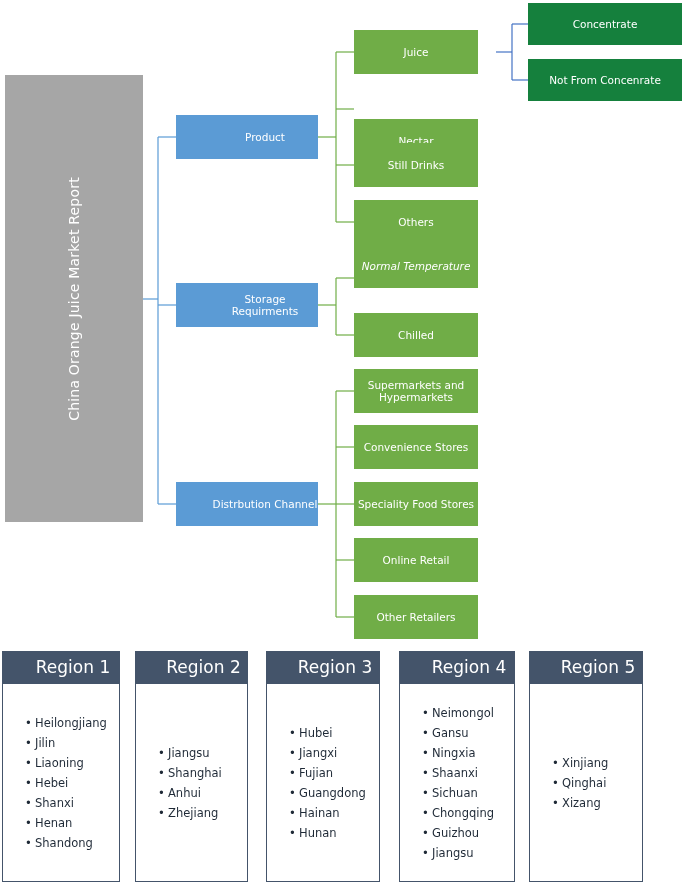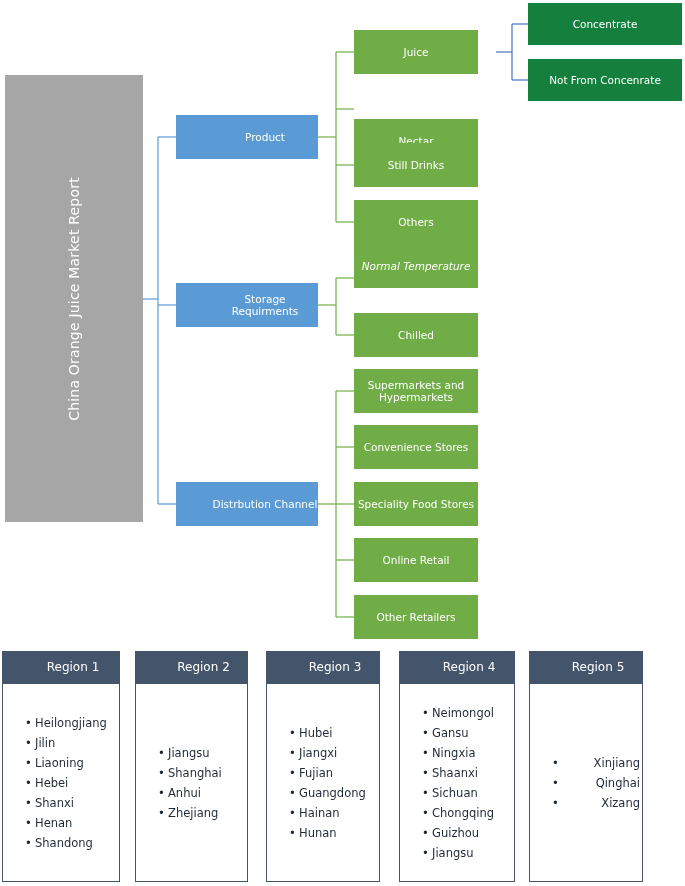--- a/index.html
+++ b/index.html
@@ -91,21 +91,21 @@
     box-sizing: border-box;
   }
   .region-header {
     box-sizing: border-box;
     background: #44546a;
     color: #ffffff;
     height: 32px;
     display: flex;
     align-items: center;
     justify-content: center;
-    font-size: 12px;
+    font-size: 17px;
     padding-left: 24px;
   }
   .region-body {
     box-sizing: border-box;
     border: 1px solid #44546a;
     background: #ffffff;
     display: flex;
     align-items: center;
     padding: 4px 2px 4px 0;
   }
@@ -308,21 +308,21 @@
         <li>Ningxia</li>
         <li>Shaanxi</li>
         <li>Sichuan</li>
         <li>Chongqing</li>
         <li>Guizhou</li>
         <li>Jiangsu</li>
       </ul>
     </div>
   </div>
 
-  <div class="region" style="left:529px; top:651px; width:114px;text-align:right;">
+  <div class="region" style="left:529px; top:651px; width:114px;">
     <div class="region-header">
       <span>Region 5</span>
     </div>
     <div class="region-body" style="height:199px;">
       <ul>
         <li>Xinjiang</li>
         <li>Qinghai</li>
         <li>Xizang</li>
       </ul>
     </div>

